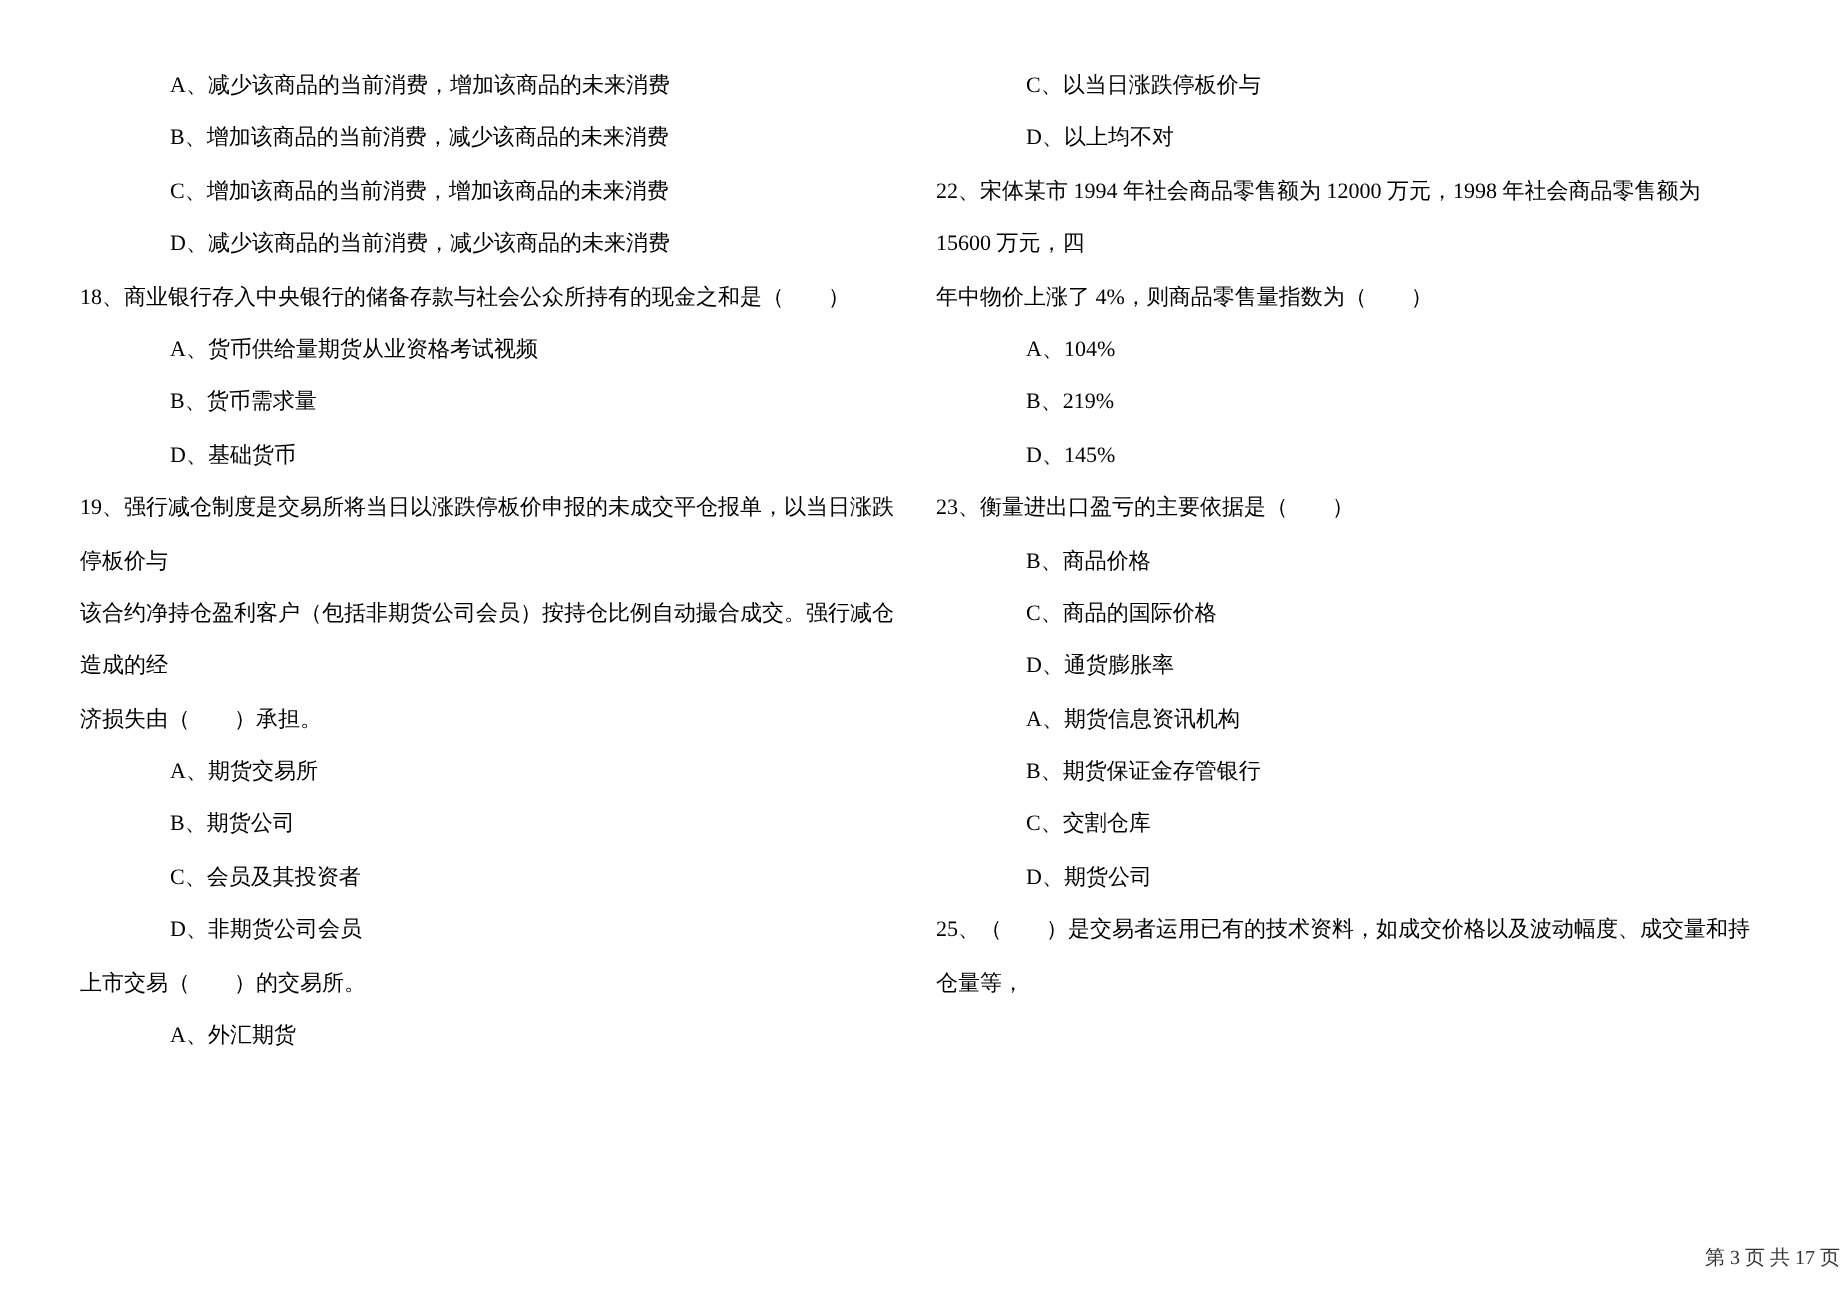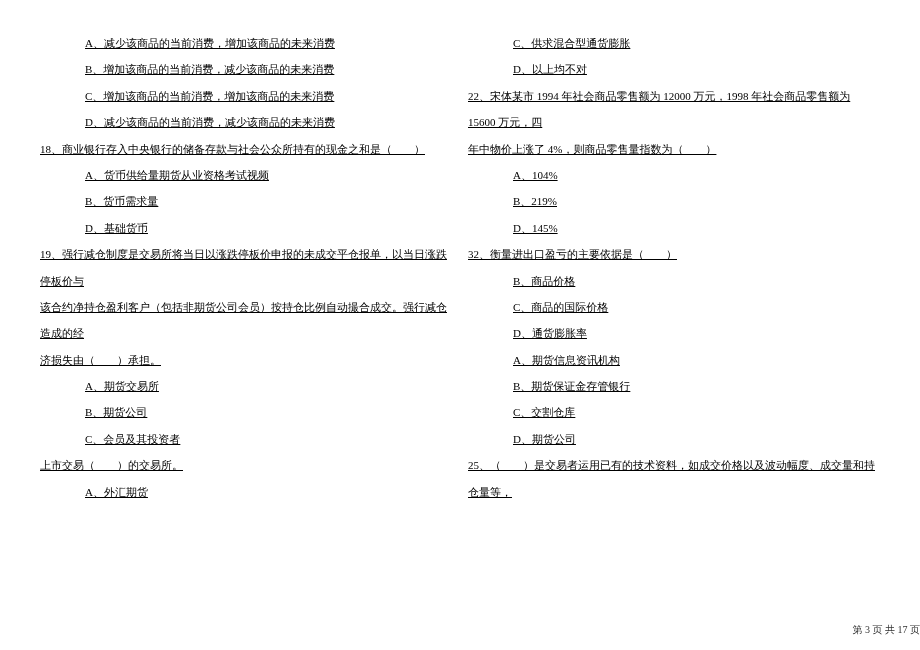--- a/index.html
+++ b/index.html
@@ -11,21 +11,20 @@
       font-size: 11px;
       color: #000;
       position: relative;
       padding: 30px 40px;
       line-height: 2.4;
     }
     .columns {
       display: flex;
       gap: 16px;
       height: 580px;
-      text-decoration: underline;
     }
     .column {
       flex: 1;
       overflow: hidden;
     }
     .option {
       padding-left: 45px;
     }
     .question {
       padding-left: 0;
@@ -55,34 +54,35 @@
     <div class="question">18、商业银行存入中央银行的储备存款与社会公众所持有的现金之和是（　　）</div>
     <div class="option">A、货币供给量期货从业资格考试视频</div>
     <div class="option">B、货币需求量</div>
     <div class="option">D、基础货币</div>
     <div class="question">19、强行减仓制度是交易所将当日以涨跌停板价申报的未成交平仓报单，以当日涨跌停板价与</div>
     <div class="question-cont">该合约净持仓盈利客户（包括非期货公司会员）按持仓比例自动撮合成交。强行减仓造成的经</div>
     <div class="question-cont">济损失由（　　）承担。</div>
     <div class="option">A、期货交易所</div>
     <div class="option">B、期货公司</div>
     <div class="option">C、会员及其投资者</div>
+    <div class="option">D、非期货公司会员</div>
     <div class="question-cont">上市交易（　　）的交易所。</div>
     <div class="option">A、外汇期货</div>
 
   </div>
 
   <div class="column">
-    <div class="option">C、供求混合型通货膨胀</div>
+    <div class="option">C、以当日涨跌停板价与</div>
     <div class="option">D、以上均不对</div>
     <div class="question">22、宋体某市 1994 年社会商品零售额为 12000 万元，1998 年社会商品零售额为 15600 万元，四</div>
     <div class="question-cont">年中物价上涨了 4%，则商品零售量指数为（　　）</div>
     <div class="option">A、104%</div>
     <div class="option">B、219%</div>
     <div class="option">D、145%</div>
-    <div class="question">32、衡量进出口盈亏的主要依据是（　　）</div>
+    <div class="question">23、衡量进出口盈亏的主要依据是（　　）</div>
     <div class="option">B、商品价格</div>
     <div class="option">C、商品的国际价格</div>
     <div class="option">D、通货膨胀率</div>
     <div class="option">A、期货信息资讯机构</div>
     <div class="option">B、期货保证金存管银行</div>
     <div class="option">C、交割仓库</div>
     <div class="option">D、期货公司</div>
     <div class="question">25、（　　）是交易者运用已有的技术资料，如成交价格以及波动幅度、成交量和持仓量等，</div>
 
   </div>

